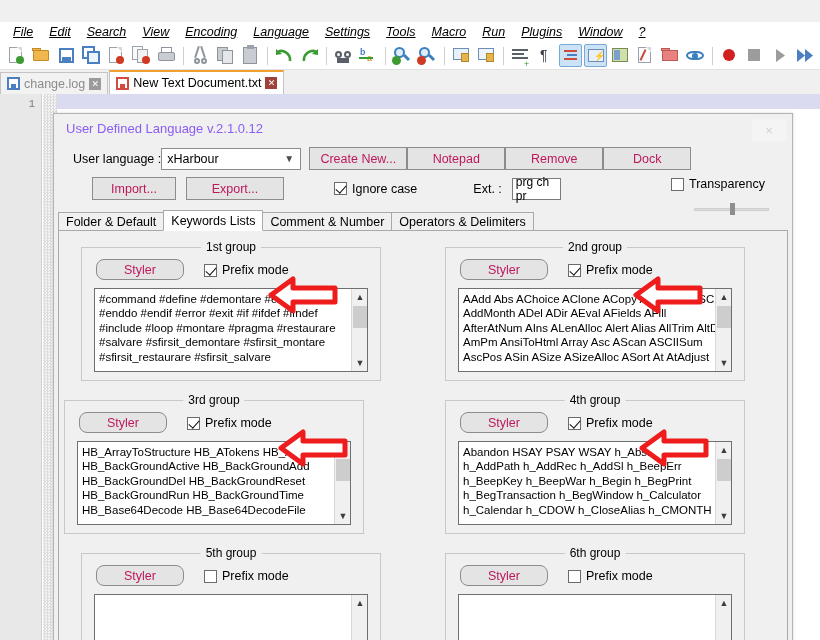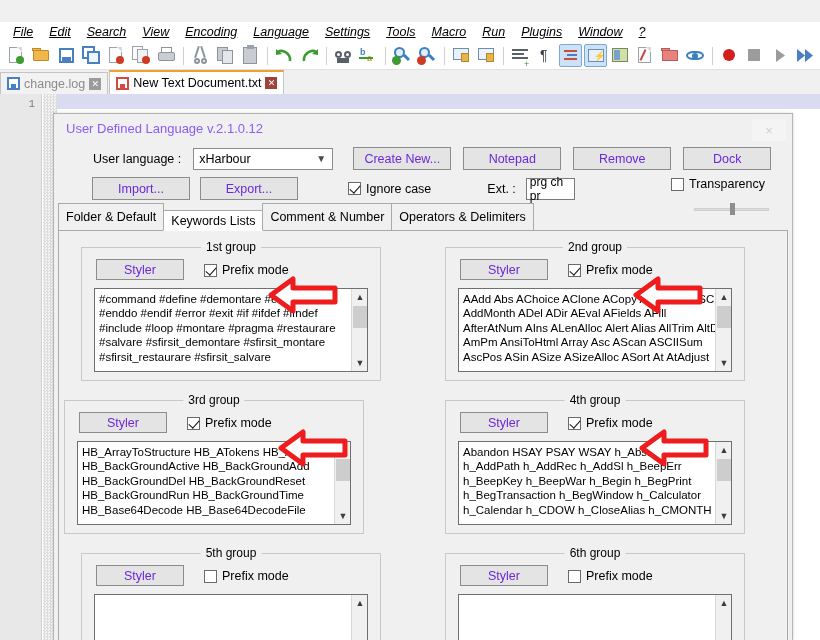--- a/index.html
+++ b/index.html
@@ -97,21 +97,21 @@
   .udl-close {
     position:absolute; right:6px; top:5px; width:34px; height:22px;
     display:flex; align-items:center; justify-content:center;
     color:#cfcfcf; font-size:13px; background:#f4f4f4;
   }
 
   .row { position:absolute; display:flex; align-items:center; }
   .lbl { font-size:12.5px; color:#000; }
 
   .btn {
-    border:1px solid #8c8c8c; background:#e4e4e4; font-size:12.5px; color:#6d28d9;
+    border:1px solid #8c8c8c; background:#e4e4e4; font-size:12.5px; color:#be185d;
     height:23px; display:flex; align-items:center; justify-content:center;
     font-family:"Liberation Sans", sans-serif;
   }
 
   .combo {
     height:22px; border:1px solid #8c8c8c; background:#fff; font-size:12.5px;
     display:flex; align-items:center; padding-left:5px; position:relative;
   }
   .combo .chev {
     position:absolute; right:0; top:0; width:22px; height:20px;
@@ -135,38 +135,38 @@
 
   .slider { position:relative; width:75px; height:14px; }
   .slider .track { position:absolute; left:0; top:6px; width:75px; height:3px;
                    background:#dcdcdc; border:1px solid #cfcfcf; }
   .slider .thumb { position:absolute; left:36px; top:1px; width:5px; height:12px;
                    background:#8e8e8e; }
 
   
   .dtabs { position:absolute; left:57px; top:210px; width:670px; height:20px; display:flex; align-items:flex-end; }
   .dtab {
-    height:28px; padding:0 7px; font-size:12.5px; background:#f0f0f0;
+    height:19px; padding:0 7px; font-size:12.5px; background:#f0f0f0;
     border:1px solid #a9a9a9; border-bottom:1px solid #a9a9a9; margin-right:-1px;
     display:flex; align-items:center; color:#000;
   }
   .dtab.active { background:#fff; height:21px; border-bottom:1px solid #fff; z-index:2; }
 
   .dpanel {
     position:absolute; left:57px; top:229px; width:670px; height:298px;
     background:#f0f0f0; border:1px solid #a9a9a9;
   }
 
   
   .grp { position:absolute; border:1px solid #c8c8c8; background:#f0f0f0; }
   .grp-cap {
     position:absolute; top:-8px; left:50%; transform:translateX(-50%);
     background:#f0f0f0; padding:0 5px; font-size:12px; color:#000; white-space:nowrap;
   }
-  .grp .styler { position:absolute; left:14px; top:11px; width:88px; height:21px; }
+  .grp .styler { position:absolute; left:14px; top:11px; width:88px; height:21px;border-radius:8px; }
   .grp .pfx { position:absolute; left:122px; top:15px; }
 
   .listbox {
     position:absolute; left:12px; top:40px; right:12px; bottom:8px;
     border:1px solid #6f6f6f; background:#fff; overflow:hidden; display:flex;
   }
   .listtext {
     flex:1; padding:3px 4px; font-size:11.5px; line-height:14.4px; color:#000;
     white-space:pre; overflow:hidden;
   }
@@ -379,34 +379,34 @@
       <div class="num">1</div>
     </div>
     <div class="fold-col"></div>
   </div>
 
   <div class="udl">
 
     <div class="udl-title">User Defined Language v.2.1.0.12</div>
     <div class="udl-close">×</div>
 
-    <div class="row" style="left:19px; top:33px; gap:12px;margin-left:20px;">
+    <div class="row" style="left:19px; top:33px; gap:0;">
       <span class="lbl">User language :</span>
       <div class="combo" style="width:140px">
         <span>xHarbour</span>
         <span class="chev">▼</span>
       </div>
       <div class="btn" style="width:98px;margin-left:8px">Create New...</div>
       <div class="btn" style="width:98px">Notepad</div>
       <div class="btn" style="width:98px">Remove</div>
       <div class="btn" style="width:88px">Dock</div>
     </div>
 
     <div class="row" style="left:38px; top:63px; gap:10px;">
-      <div class="btn" style="width:98px">Import...</div>
+      <div class="btn" style="width:84px">Import...</div>
       <div class="btn" style="width:98px">Export...</div>
       <div class="chk" style="margin-left:40px">
         <span class="box on"></span>
         <span>Ignore case</span>
       </div>
       <span class="lbl" style="margin-left:46px">Ext. :</span>
       <div class="txtfield" style="width:49px">prg ch pr</div>
     </div>
 
     <div class="row" style="left:617px; top:63px;">

